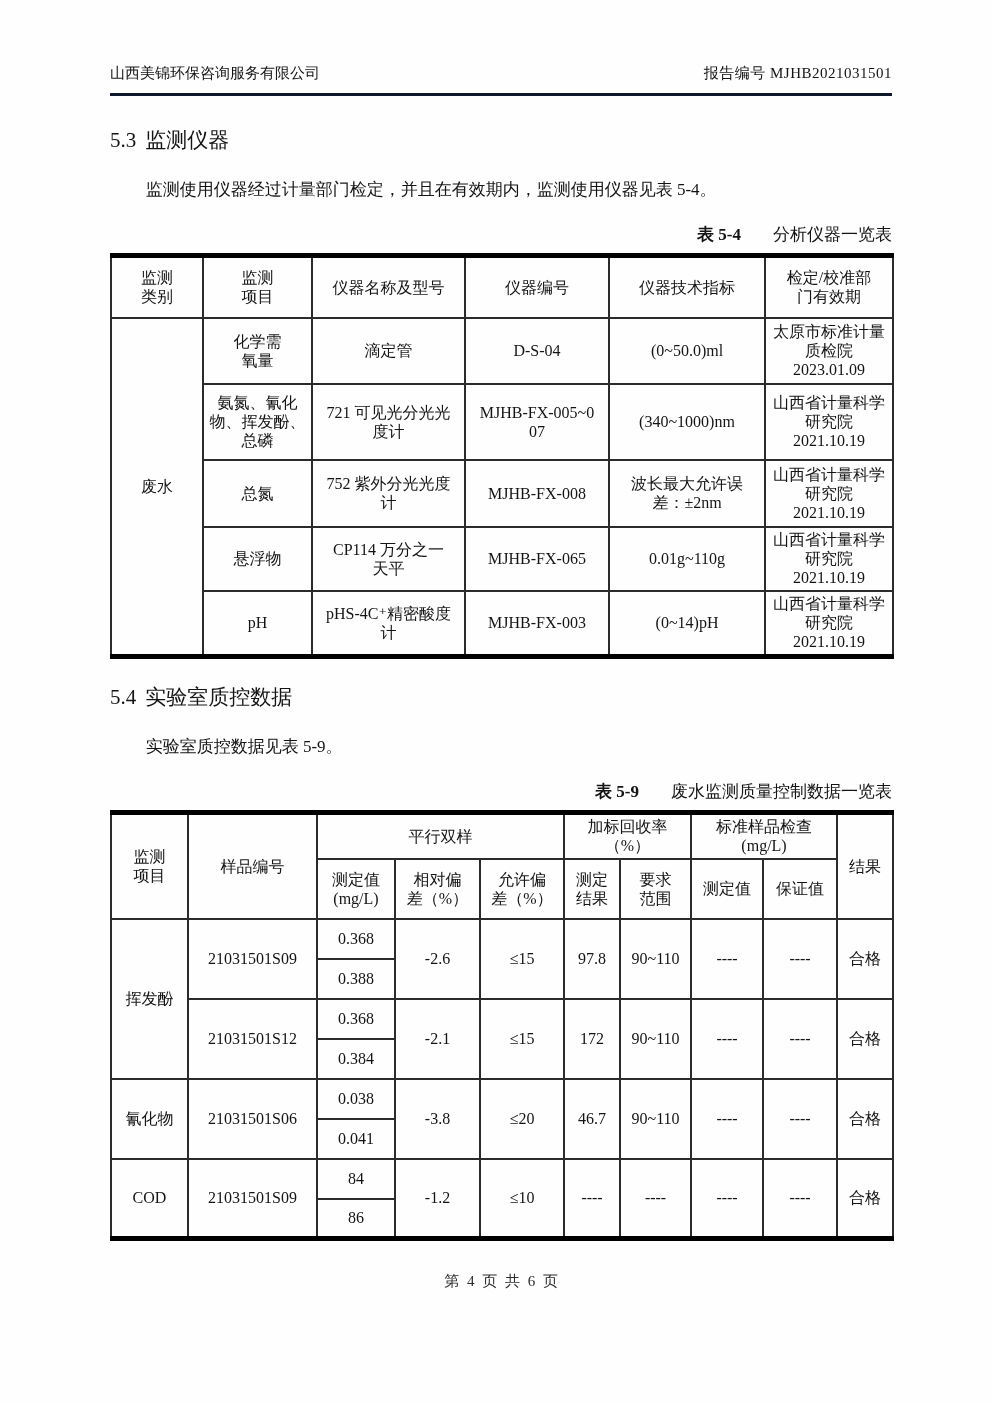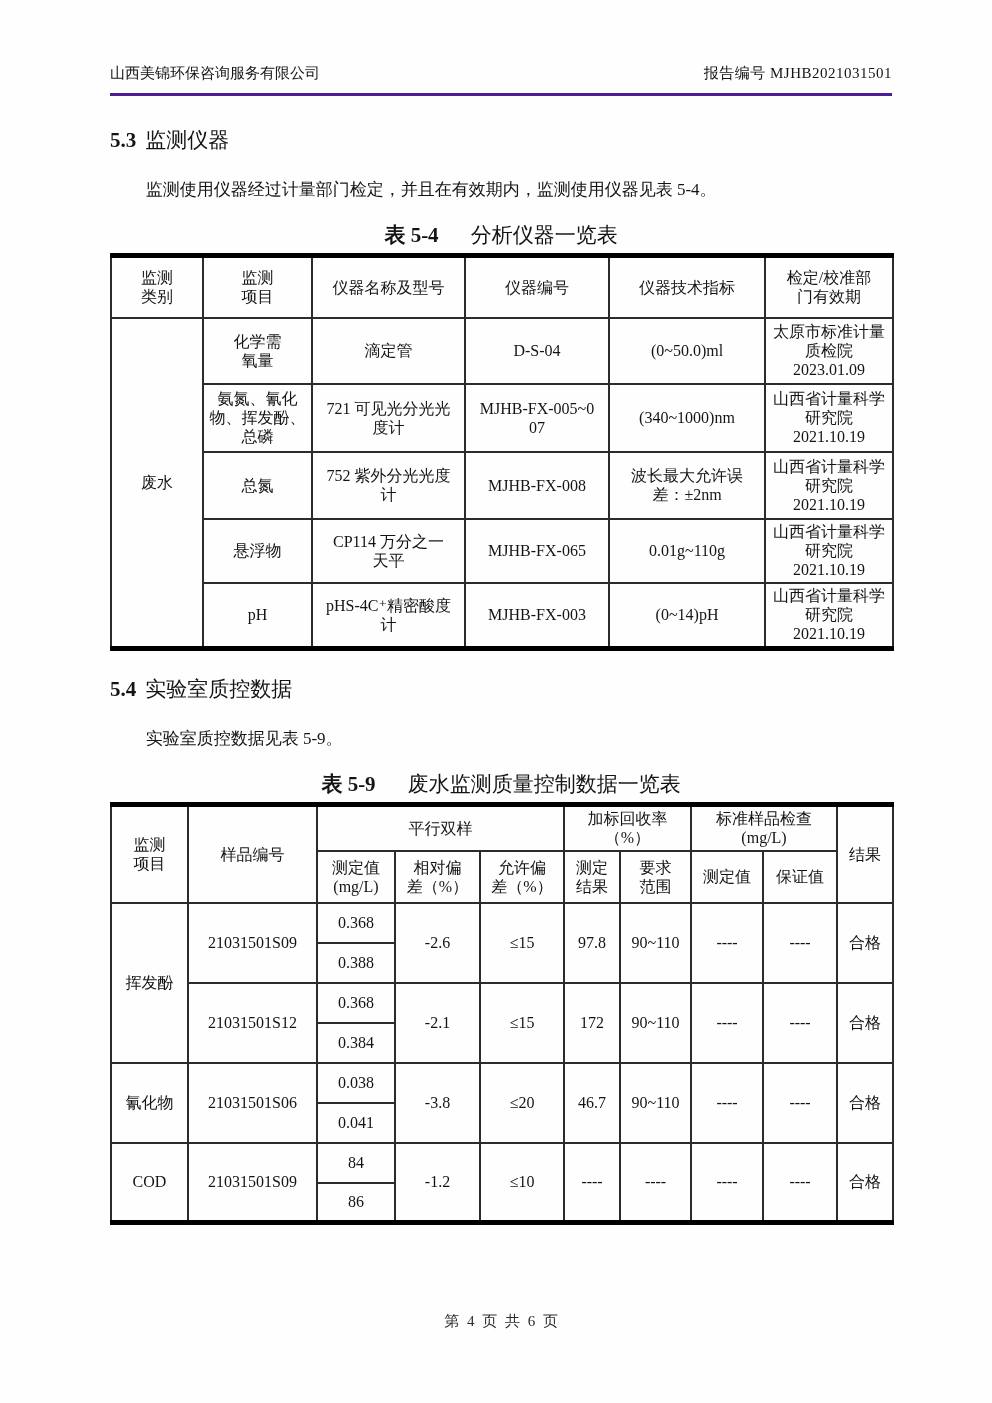--- a/index.html
+++ b/index.html
@@ -4,47 +4,47 @@
 <style>
   html,body{margin:0;padding:0;background:#888;}
   .page{
     width:992px;height:1403px;background:#fefefe;margin:0 auto;
     box-sizing:border-box;padding:64px 100px 0 110px;
     font-family:"Liberation Serif","DejaVu Serif",serif;
     color:#141414;position:relative;
   }
   
   .doc-header{display:flex;justify-content:space-between;align-items:flex-end;
-    font-size:15px;padding-bottom:10px;border-bottom:3px solid #4c1d95;}
+    font-size:15px;padding-bottom:10px;border-bottom:3px solid #0f172a;}
   .doc-header .right{letter-spacing:.5px;}
   
   .sec-heading{margin:30px 0 0 0;font-size:21px;line-height:28px;}
-  .sec-num{font-weight:bold;margin-right:9px;font-family:"Liberation Serif","DejaVu Serif",serif;}
+  .sec-num{font-weight:normal;margin-right:9px;font-family:"Liberation Serif","DejaVu Serif",serif;}
   
   .body-par{margin:12px 0 0 0;font-size:17px;line-height:47px;
     text-align:justify;text-indent:2.1em;}
   
-  .tbl-caption{margin:10px 0 6px 0;text-align:center;font-size:21px;line-height:24px;}
+  .tbl-caption{margin:10px 0 6px 0;text-align:right;font-size:17px;line-height:24px;}
   .tbl-caption .cap-label{font-weight:bold;margin-right:32px;}
   
   table{border-collapse:collapse;table-layout:fixed;width:100%;
     border-top:5px solid #000;border-bottom:5px solid #000;}
   td,th{border:2px solid #2b2b2b;font-weight:normal;text-align:center;
     vertical-align:middle;font-size:16px;line-height:19px;padding:2px 4px;
     white-space:pre-line;box-sizing:border-box;overflow:hidden;}
   table tr>*:first-child{border-left:2px solid #2b2b2b;}
   .t54 .r-head{height:62px;}
-  .t54 .r1{height:66px;} .t54 .r2{height:68px;} .t54 .r3{height:67px;}
+  .t54 .r1{height:66px;} .t54 .r2{height:76px;} .t54 .r3{height:67px;}
   .t54 .r4{height:64px;} .t54 .r5{height:66px;}
   .dept-line{display:block;}
-  .t59 .h1{height:46px;} .t59 .h2{height:52px;}
+  .t59 .h1{height:46px;} .t59 .h2{height:60px;}
   .t59 .sub{height:40px;}
   
   .doc-footer{position:absolute;left:12px;right:0;top:1272px;text-align:center;
-    font-size:15px;letter-spacing:2px;color:#2c2c2c;margin-top:40px;}
+    font-size:15px;letter-spacing:2px;color:#2c2c2c;}
 </style>
 </head>
 <body>
 
 <div class="page">
 
   <div class="doc-header">
     <span class="left">山西美锦环保咨询服务有限公司</span>
     <span class="right">报告编号 MJHB2021031501</span>
   </div>

